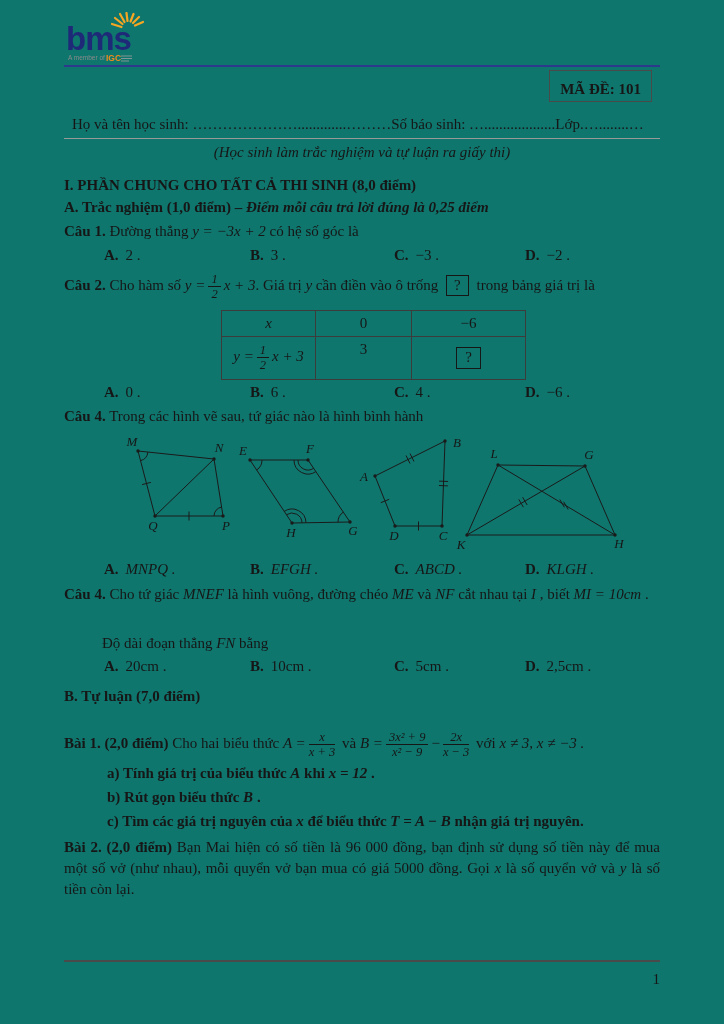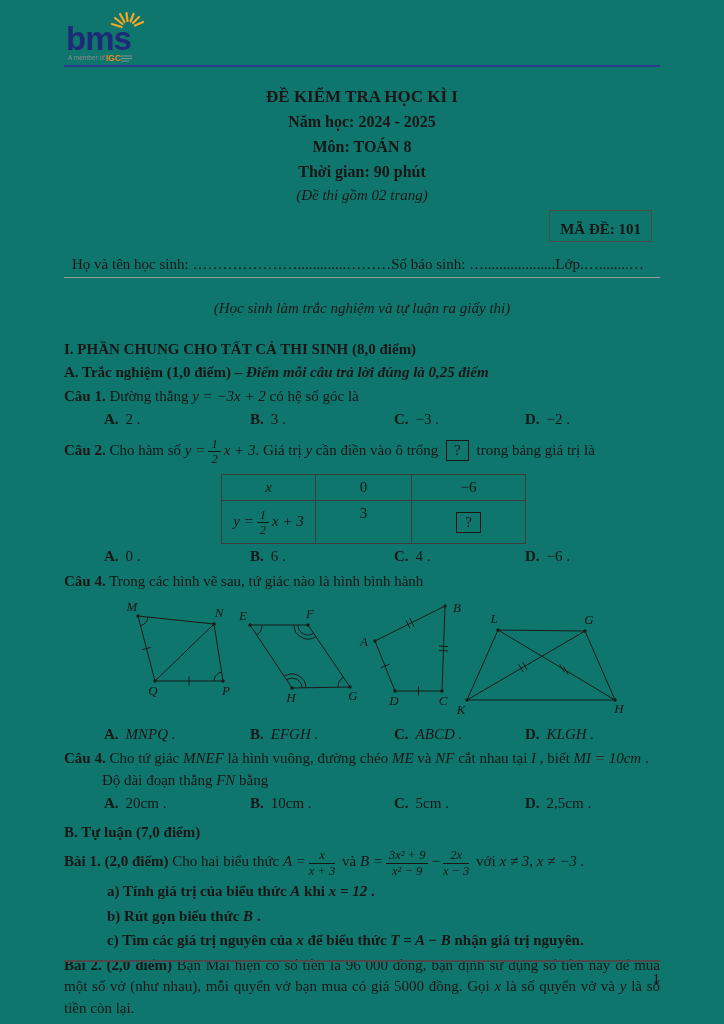--- a/index.html
+++ b/index.html
@@ -13,23 +13,23 @@
   
   .title-block{text-align:center;margin-top:18px;}
   .t1{font-size:17px;font-weight:bold;margin-bottom:2px;}
   .t2{font-size:16px;font-weight:bold;margin-bottom:2px;}
   .t-note{font-size:15px;font-style:italic;}
   
   .code-row{text-align:right;margin:3px 8px 0 0;}
   .code-box{display:inline-block;border:1.5px solid #4a4a4a;padding:8px 10px 1px 10px;font-weight:bold;font-size:15px;}
   
   .student-row{margin-top:12px;border-bottom:1.5px solid #9a9a9a;padding:0 0 2px 8px;white-space:nowrap;}
-  .exam-note{text-align:center;font-style:italic;margin-top:20px;}
-  
-  .sec-heading{font-weight:bold;margin-top:20px;}
+  .exam-note{text-align:center;font-style:italic;margin-top:3px;}
+  
+  .sec-heading{font-weight:bold;margin-top:12px;}
   .sec-sub{margin-top:1px;}
   .b{font-weight:bold;}
   .bi{font-weight:bold;font-style:italic;}
   .math{font-style:italic;}
   .qline{margin-top:3px;}
   .opt-row{display:grid;grid-template-columns:146px 144px 131px 1fr;margin:2px 0 2px 40px;}
   .opt .key{font-weight:bold;}
   .opt .val{margin-left:7px;}
   
   .frac{display:inline-flex;flex-direction:column;text-align:center;vertical-align:middle;
@@ -41,29 +41,29 @@
   
   .vtable{border-collapse:collapse;margin:8px 0 2px 157px;}
   .vtable td{border:1px solid #3c3c3c;text-align:center;padding:0;}
   .vtable .c1{width:93px;} .vtable .c2{width:95px;} .vtable .c3{width:113px;}
   .vtable .r1 td{height:25px;}
   .vtable .r2 td{height:40px;}
   .vtable .top{vertical-align:top;padding-top:2px;}
   
   .figs{display:block;margin:6px 0 0 36px;}
   .figs text{font-family:"Liberation Serif",serif;font-style:italic;font-size:13px;fill:#161616;}
-  .indent2{margin-left:38px;}
+  .indent2{margin-left:38px;margin-top:28px;}
   .indent3{margin-left:43px;margin-top:3px;font-weight:bold;}
   .para{margin-top:4px;text-align:justify;}
   
   .footer{position:absolute;left:64px;right:64px;top:960px;}
   .footer-rule{border-top:2.5px solid #4a4a4a;}
   .page-num{text-align:right;margin-top:7px;font-size:15px;}
   .q2line{margin-top:6px;}
-  .b1line{margin-top:5px;}
+  .b1line{margin-top:23px;}
 </style>
 </head>
 <body>
 
 <div class="page">
   <div class="content">
 
     <div class="logo-wrap">
       <svg width="150" height="52" viewBox="0 0 150 52">
         <g stroke="#f5a623" stroke-width="2.2" stroke-linecap="round">
@@ -80,27 +80,20 @@
         <text x="42" y="48.5" font-family="Liberation Sans, sans-serif" font-weight="bold" font-size="8.5" fill="#ef8c1e">IGC</text>
         <g stroke="#a0a0a0" stroke-width="0.8">
           <line x1="57" y1="44" x2="68" y2="44"></line>
           <line x1="57" y1="46.5" x2="68" y2="46.5"></line>
           <line x1="57" y1="49" x2="65" y2="49"></line>
         </g>
       </svg>
     </div>
     <div class="header-rule"></div>
 
-    <div class="title-block">
-      <div class="t1">ĐỀ KIỂM TRA HỌC KÌ I</div>
-      <div class="t2">Năm học: 2024 - 2025</div>
-      <div class="t2">Môn: TOÁN 8</div>
-      <div class="t2">Thời gian: 90 phút</div>
-      <div class="t-note">(Đề thi gồm 02 trang)</div>
-    </div>
 
     <div class="code-row">
       <span class="code-box">MÃ ĐỀ: 101</span>
     </div>
 
     <div class="student-row">
       <span>Họ và tên học sinh: </span><span>………………….............………</span><span>Số báo sinh: </span><span>…...................</span><span>Lớp.…........…</span>
     </div>
     <div class="exam-note">(Học sinh làm trắc nghiệm và tự luận ra giấy thi)</div>
 

